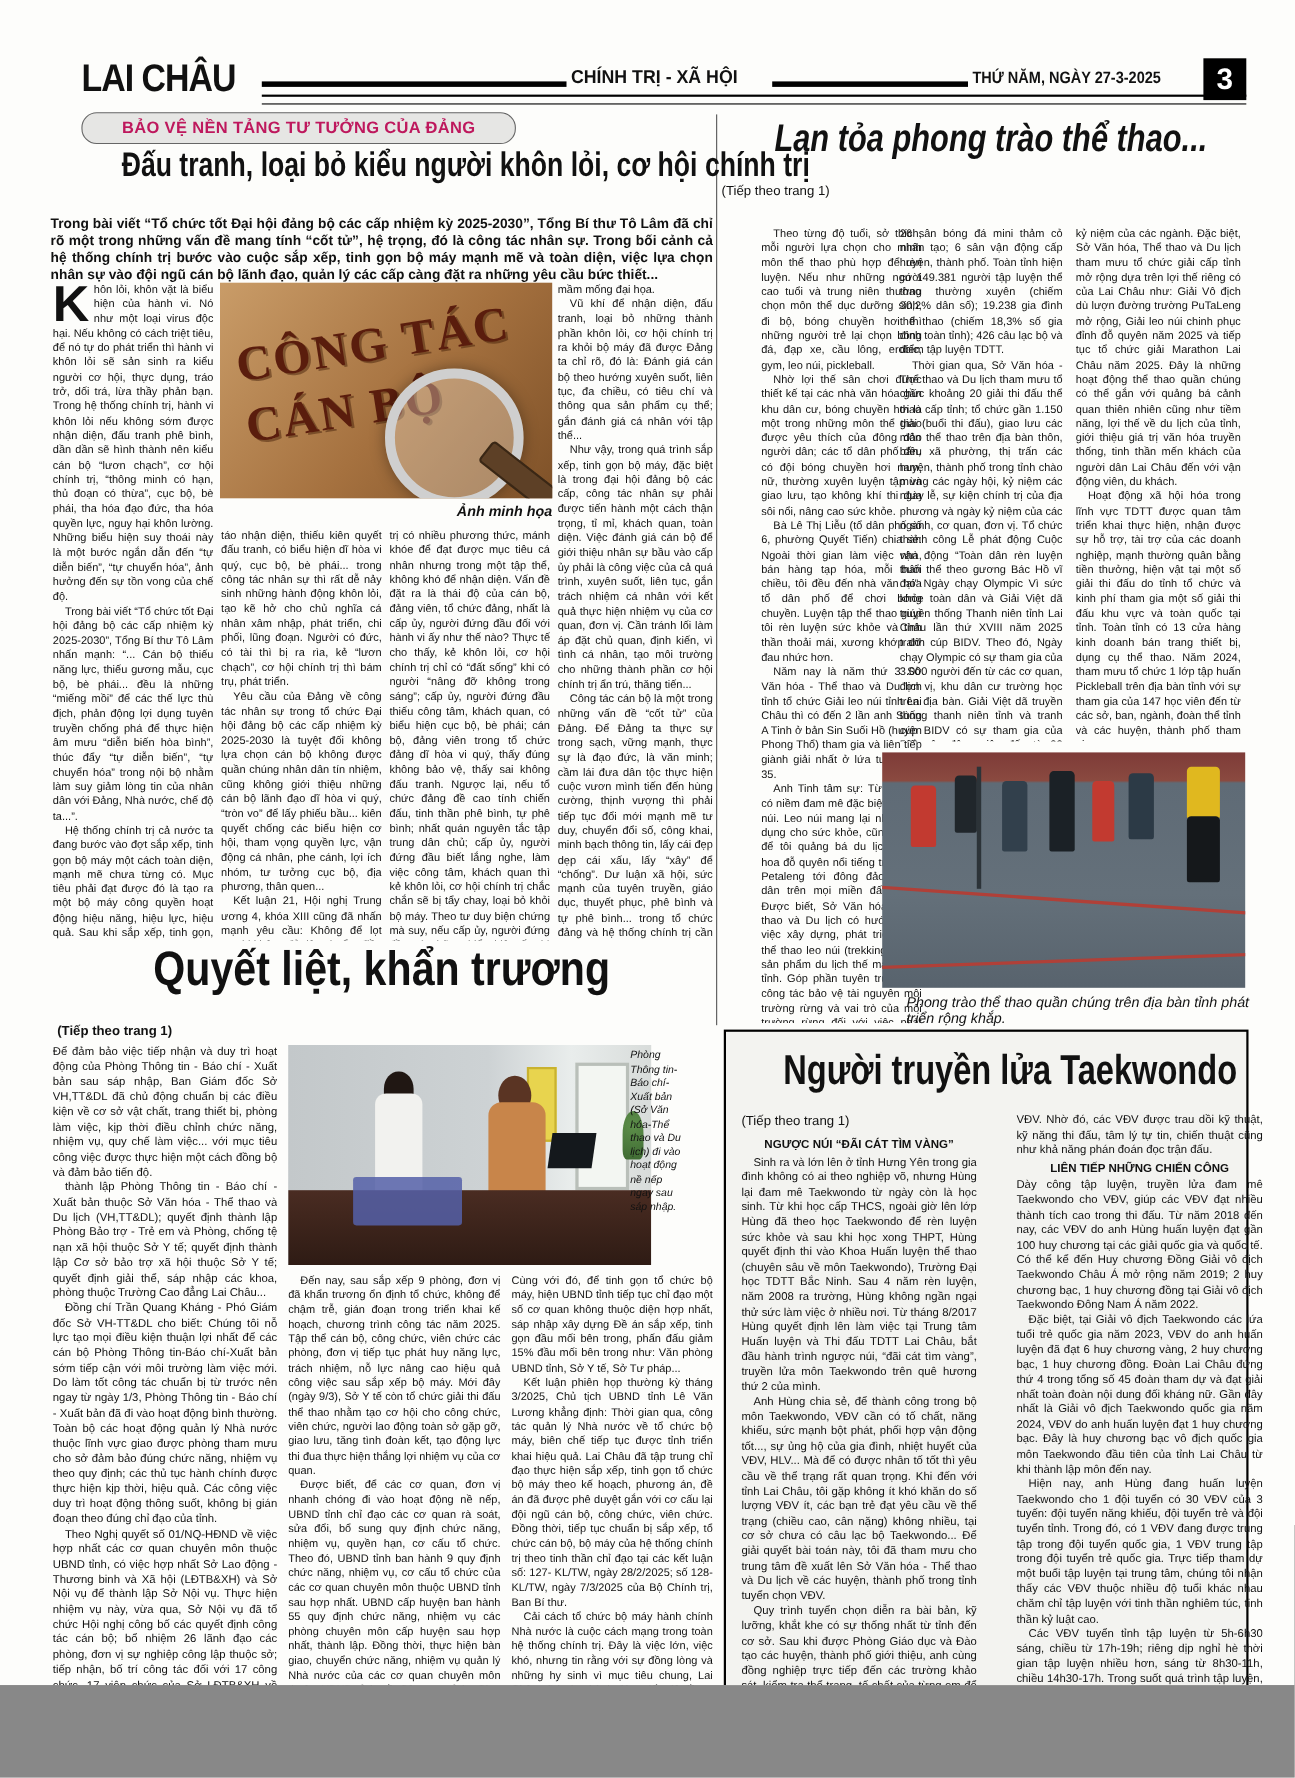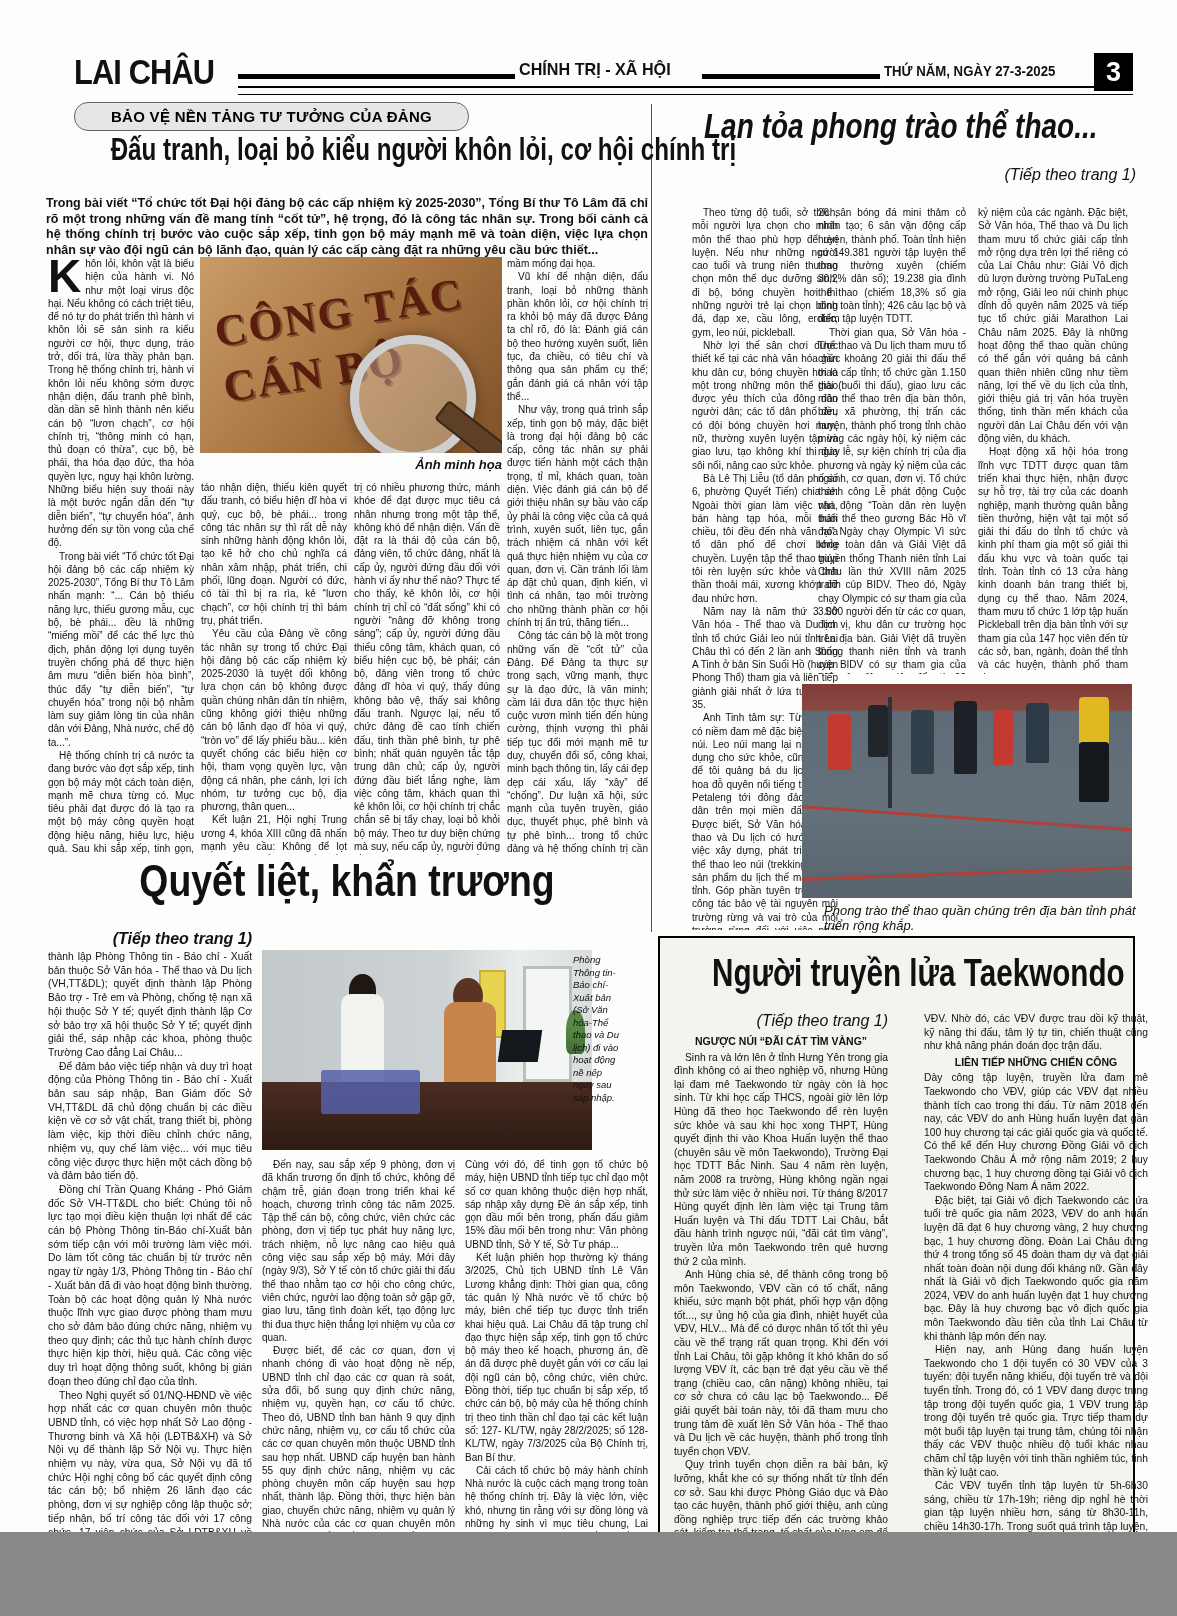--- a/index.html
+++ b/index.html
@@ -13,29 +13,29 @@
                  transform:scaleX(.95);transform-origin:left;white-space:nowrap;}
   .date-label{position:absolute;left:884px;top:62px;font-size:15px;font-weight:bold;
               transform:scaleX(.88);transform-origin:left;white-space:nowrap;}
   .page-num{position:absolute;left:1094px;top:53px;width:39px;height:38px;background:#000;color:#fff;
             font-size:27px;font-weight:bold;text-align:center;line-height:38px;}
   .dbl-rule{position:absolute;left:238px;width:895px;height:6px;border-top:2px solid #000;border-bottom:1px solid #000;}
   .vrule{position:absolute;left:651px;top:104px;width:1px;height:828px;background:#555;}
   
   .banner{position:absolute;left:74px;top:102px;width:393px;height:27px;border:1.5px solid #666;
           border-radius:14px;background:#e6e6e4;text-align:center;line-height:27px;
-          font-size:15px;font-weight:bold;color:#000000;letter-spacing:.3px;}
+          font-size:15px;font-weight:bold;color:#be185d;letter-spacing:.3px;}
   
   .headline-main{position:absolute;left:44px;top:132px;width:606px;text-align:center;font-size:31px;
                  font-weight:bold;white-space:nowrap;transform:scaleX(.78);transform-origin:center;}
   .headline-sport{position:absolute;left:656px;top:106px;width:480px;text-align:center;font-size:35px;
                   font-weight:bold;font-style:italic;white-space:nowrap;transform:scaleX(.8);transform-origin:center;}
   .headline-gov{position:absolute;left:44px;top:856px;width:606px;text-align:center;font-size:44px;
                 font-weight:bold;white-space:nowrap;transform:scaleX(.85);transform-origin:center;}
-  .continued{font-size:16px;font-style:italic;text-align:right;}
+  .continued{font-size:12px;text-align:left;}
   .lede{position:absolute;left:46px;top:196px;width:602px;font-size:12.5px;font-weight:bold;
         line-height:15.5px;text-align:justify;}
   
   .col{position:absolute;font-size:10px;line-height:13.3px;text-align:justify;overflow:hidden;}
   .col p{margin:0;text-indent:11px;}
   .col[data-cont="1"] p:first-child{text-indent:0;}
   .dropcap{float:left;font-size:46px;line-height:38px;font-weight:bold;padding-right:4px;}
   .caption{font-size:13px;font-style:italic;}
   .caption-b{font-weight:bold;}
   .subhead{font-size:10.5px;font-weight:bold;text-align:center;margin:3px 0 2px 0;}
@@ -152,22 +152,22 @@
     <div class="player" style="left:84%;top:6%;width:9%;height:52%;background:#e3cااf;"></div>
     <div class="player" style="left:84%;top:6%;width:9%;height:22%;background:#e0b81f;"></div>
     <div class="player" style="left:84%;top:27%;width:9%;height:28%;background:#15181b;"></div>
   </div>
   <div class="caption" style="position:absolute;left:824px;top:903px;width:312px;">Phong trào thể thao quần chúng trên địa bàn tỉnh phát triển rộng khắp.</div>
 
   <div class="headline-gov">Quyết liệt, khẩn trương</div>
   <div class="continued" style="position:absolute;left:52px;top:930px;width:200px;font-weight:bold;">(Tiếp theo trang 1)</div>
 
   <div class="col" style="left:48px;top:950px;width:204px;height:650px;font-size:10.3px;line-height:13.7px;" data-cont="1">
+      <p>Để đảm bảo việc tiếp nhận và duy trì hoạt động của Phòng Thông tin - Báo chí - Xuất bản sau sáp nhập, Ban Giám đốc Sở VH,TT&amp;DL đã chủ động chuẩn bị các điều kiện về cơ sở vật chất, trang thiết bị, phòng làm việc, kịp thời điều chỉnh chức năng, nhiệm vụ, quy chế làm việc... với mục tiêu công việc được thực hiện một cách đồng bộ và đảm bảo tiến độ.</p>
       <p>thành lập Phòng Thông tin - Báo chí - Xuất bản thuộc Sở Văn hóa - Thể thao và Du lịch (VH,TT&amp;DL); quyết định thành lập Phòng Bảo trợ - Trẻ em và Phòng, chống tệ nạn xã hội thuộc Sở Y tế; quyết định thành lập Cơ sở bảo trợ xã hội thuộc Sở Y tế; quyết định giải thể, sáp nhập các khoa, phòng thuộc Trường Cao đẳng Lai Châu...</p>
-      <p>Để đảm bảo việc tiếp nhận và duy trì hoạt động của Phòng Thông tin - Báo chí - Xuất bản sau sáp nhập, Ban Giám đốc Sở VH,TT&amp;DL đã chủ động chuẩn bị các điều kiện về cơ sở vật chất, trang thiết bị, phòng làm việc, kịp thời điều chỉnh chức năng, nhiệm vụ, quy chế làm việc... với mục tiêu công việc được thực hiện một cách đồng bộ và đảm bảo tiến độ.</p>
       <p>Đồng chí Trần Quang Kháng - Phó Giám đốc Sở VH-TT&amp;DL cho biết: Chúng tôi nỗ lực tạo mọi điều kiện thuận lợi nhất để các cán bộ Phòng Thông tin-Báo chí-Xuất bản sớm tiếp cận với môi trường làm việc mới. Do làm tốt công tác chuẩn bị từ trước nên ngay từ ngày 1/3, Phòng Thông tin - Báo chí - Xuất bản đã đi vào hoạt động bình thường. Toàn bộ các hoạt động quản lý Nhà nước thuộc lĩnh vực giao được phòng tham mưu cho sở đảm bảo đúng chức năng, nhiệm vụ theo quy định; các thủ tục hành chính được thực hiện kịp thời, hiệu quả. Các công việc duy trì hoạt động thông suốt, không bị gián đoạn theo đúng chỉ đạo của tỉnh.</p>
       <p>Theo Nghị quyết số 01/NQ-HĐND về việc hợp nhất các cơ quan chuyên môn thuộc UBND tỉnh, có việc hợp nhất Sở Lao động - Thương binh và Xã hội (LĐTB&amp;XH) và Sở Nội vụ để thành lập Sở Nội vụ. Thực hiện nhiệm vụ này, vừa qua, Sở Nội vụ đã tổ chức Hội nghị công bố các quyết định công tác cán bộ; bổ nhiệm 26 lãnh đạo các phòng, đơn vị sự nghiệp công lập thuộc sở; tiếp nhận, bố trí công tác đối với 17 công chức, 17 viên chức của Sở LĐTB&amp;XH về Sở Nội vụ từ ngày 1/3/2025. Trao đổi về vấn đề này, đồng chí Trần Việt Thắng - Phó Giám đốc Sở Nội vụ cho biết: Sắp xếp tổ chức bộ máy là một cuộc cách mạng đòi hỏi sự đoàn kết, thống nhất, quyết tâm cao của từng cán bộ, đảng viên. Do đó, chúng tôi luôn quan tâm làm tốt công tác tư tưởng cho công chức, viên chức, tạo sự đồng thuận trong triển khai thực hiện.</p>
     </div>
 
   <div class="photo-of" style="left:262px;top:950px;width:330px;height:200px;">
     <div class="win"></div>
       <div class="poster"></div>
     <div class="p1h"></div>
       <div class="p1"></div>
     <div class="p2h"></div>

